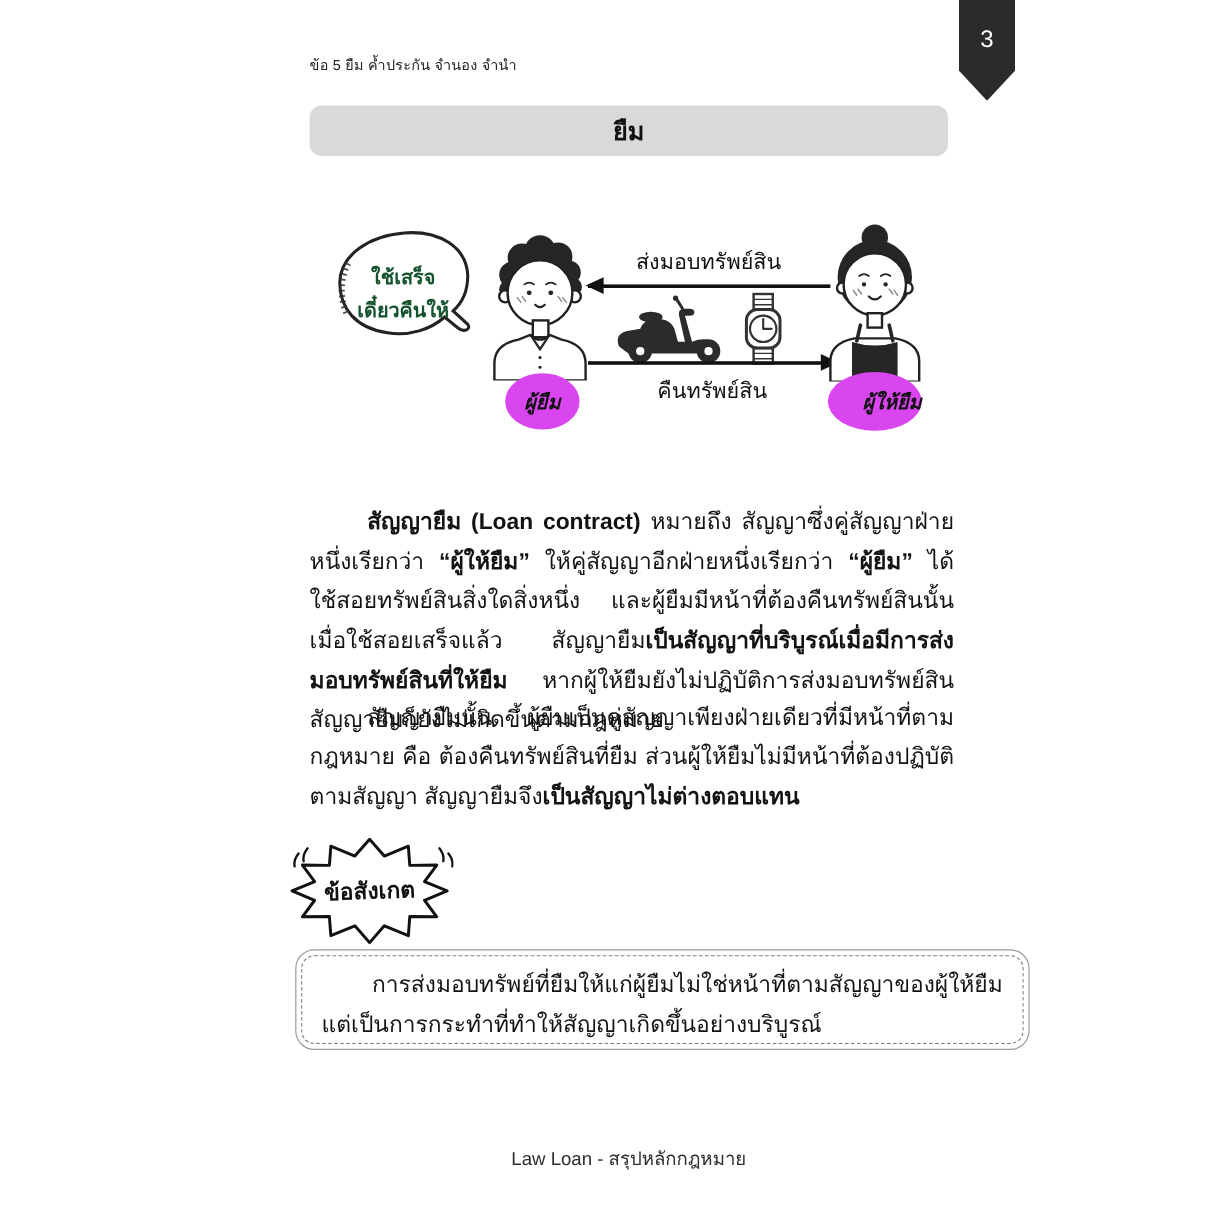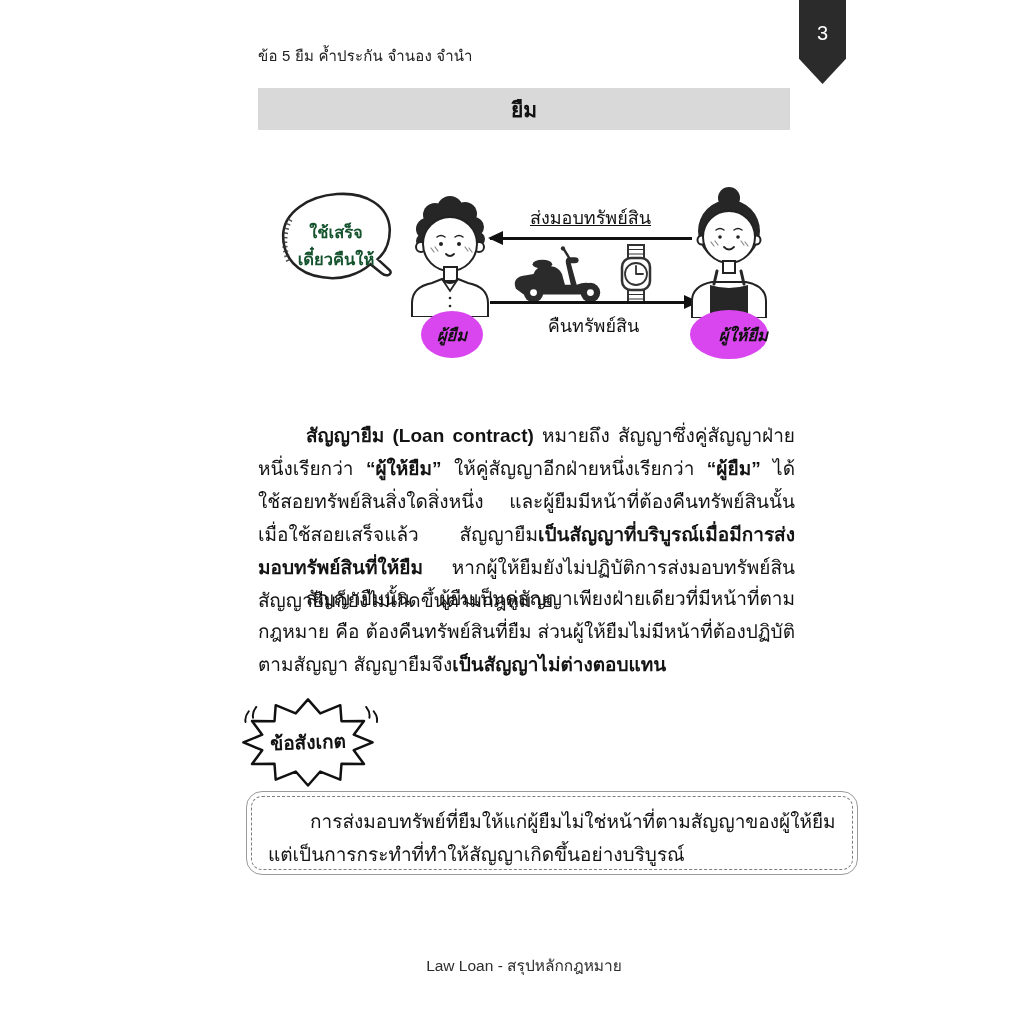--- a/index.html
+++ b/index.html
@@ -1,29 +1,29 @@
 <!DOCTYPE html>
 <html><head>
 <meta charset="utf-8">
 <style>
   html,body{margin:0;padding:0;background:#fff;}
   .page{
     position:relative;width:1024px;height:1024px;background:#ffffff;
     font-family:"Liberation Sans","DejaVu Sans",sans-serif;color:#161616;overflow:hidden;
   }
-  .running-header{position:absolute;left:258px;top:44px;font-size:15px;color:#222;letter-spacing:.2px;}
+  .running-header{position:absolute;left:258px;top:44px;font-size:12px;color:#222;letter-spacing:.2px;}
   .bookmark{
     position:absolute;left:799px;top:0;width:47px;height:84px;background:#2b2b2b;
     clip-path:polygon(0 0,100% 0,100% 70%,50% 100%,0 70%);
     color:#fff;text-align:center;
   }
   .bookmark span{display:block;margin-top:22px;font-size:20px;font-weight:400;}
   .section-bar{
     position:absolute;left:258px;top:88px;width:532px;height:42px;background:#d9d9d9;
-    display:flex;align-items:center;justify-content:center;font-size:21px;font-weight:700;color:#111;
+    display:flex;align-items:center;justify-content:center;font-size:21px;font-weight:700;color:#111;border-radius:10px;
   }
   .illustration{position:absolute;left:258px;top:185px;width:532px;height:185px;}
   .illustration > div, .illustration > svg{position:absolute;}
   .bubble{left:16px;top:4px;width:128px;height:120px;}
   .bubble svg{position:absolute;inset:0;}
   .bubble .bubble-text{
     position:absolute;left:12px;top:30px;width:100px;text-align:center;
     font-size:16.5px;line-height:27px;color:#14532d;font-weight:bold;
   }
   .person{top:2px;}
@@ -40,21 +40,21 @@
   .arrow-give::before{
     content:"";position:absolute;left:-2px;top:-6px;width:0;height:0;
     border-right:15px solid #111;border-top:7.5px solid transparent;border-bottom:7.5px solid transparent;
   }
   .arrow-return{left:232px;top:116px;width:207px;}
   .arrow-return::after{
     content:"";position:absolute;right:-2px;top:-6px;width:0;height:0;
     border-left:15px solid #111;border-top:7.5px solid transparent;border-bottom:7.5px solid transparent;
   }
   .arrow-label{position:absolute;text-align:center;font-size:18px;color:#111;}
-  .give-label{left:230px;top:18px;width:205px;text-decoration:underline;}
+  .give-label{left:230px;top:18px;width:205px;}
   .return-label{left:232px;top:126px;width:207px;}
   .scooter-svg{left:252px;top:56px;width:102px;height:64px;}
   .watch-svg{left:358px;top:58px;width:40px;height:62px;}
   .body-para{
     position:absolute;left:258px;width:537px;font-size:19px;line-height:33px;
     text-align:justify;text-indent:48px;color:#131313;
   }
   .para-1{top:400px;}
   .para-2{top:563px;}
   .body-para b{font-weight:700;}

